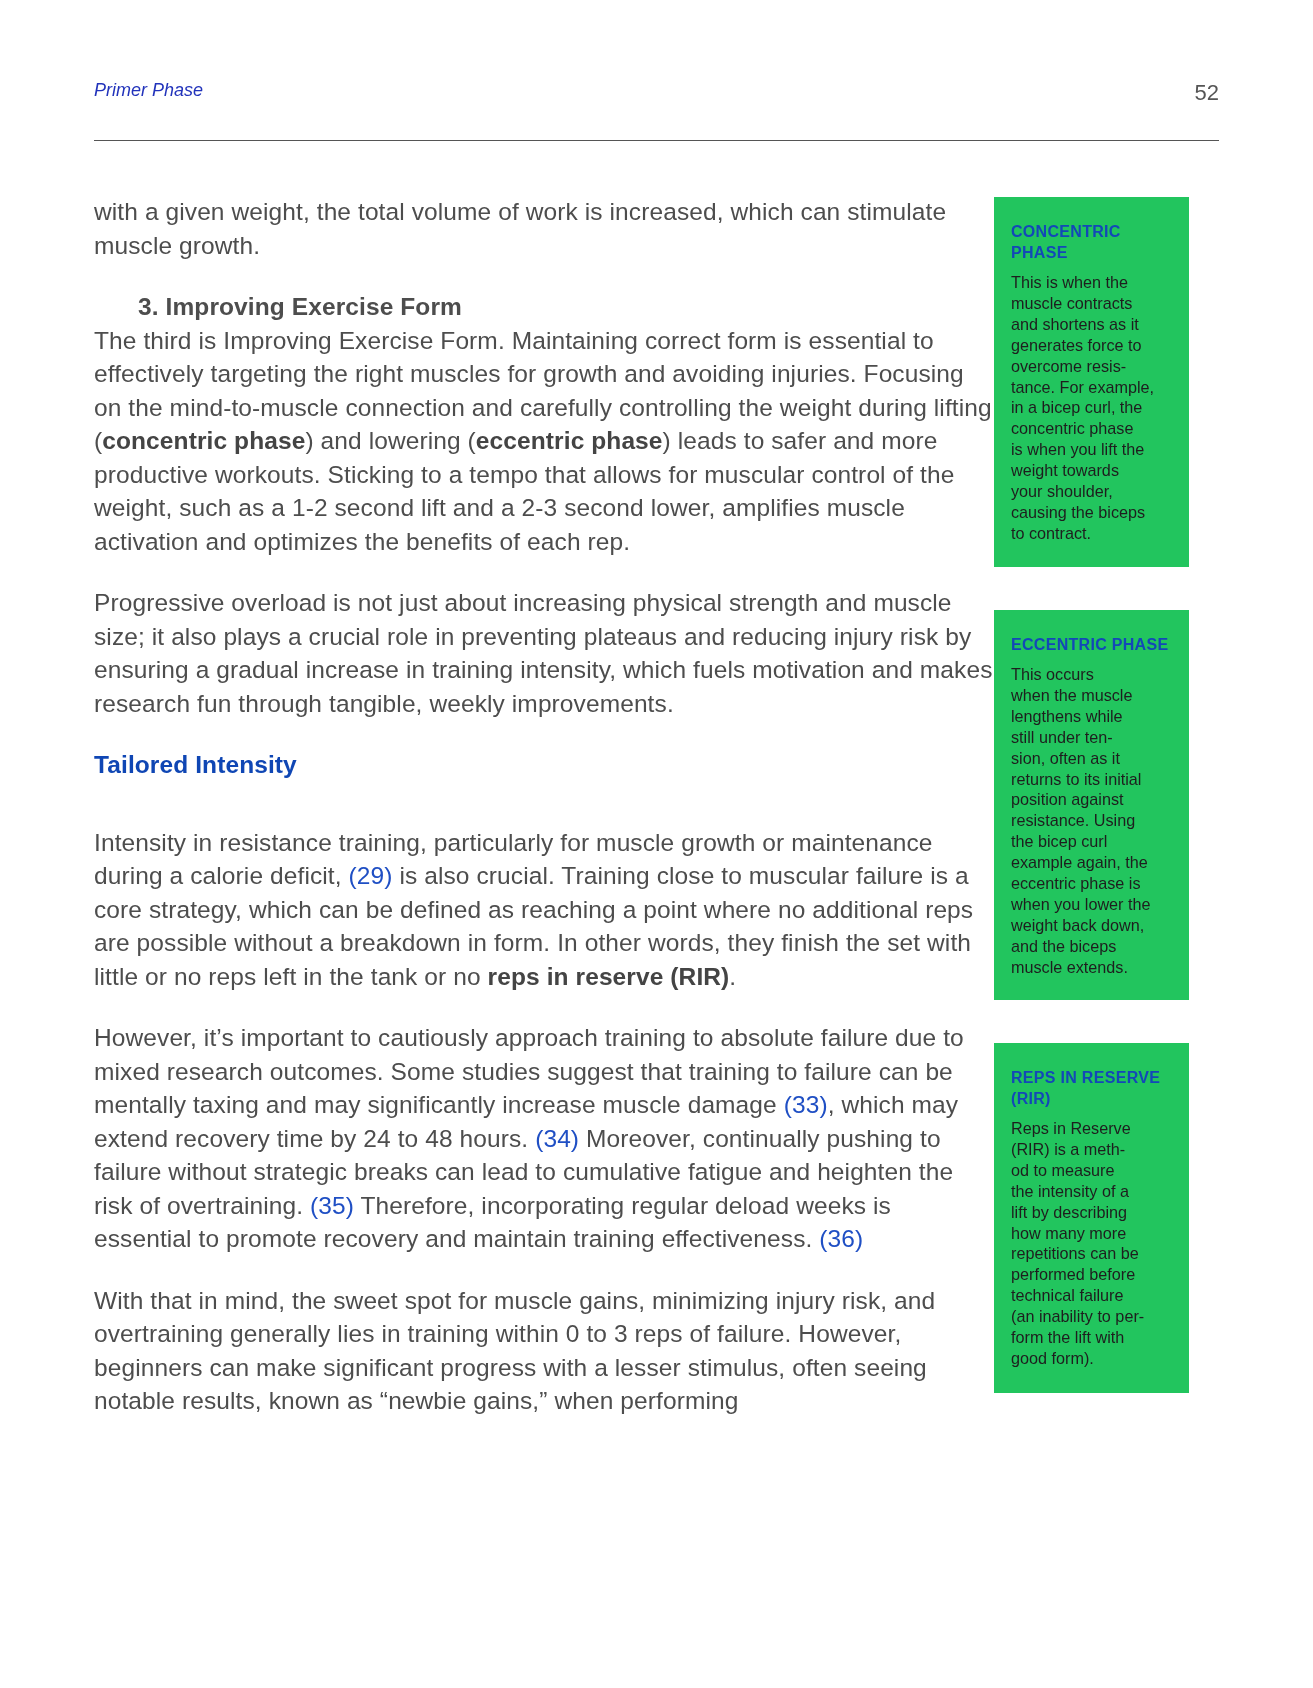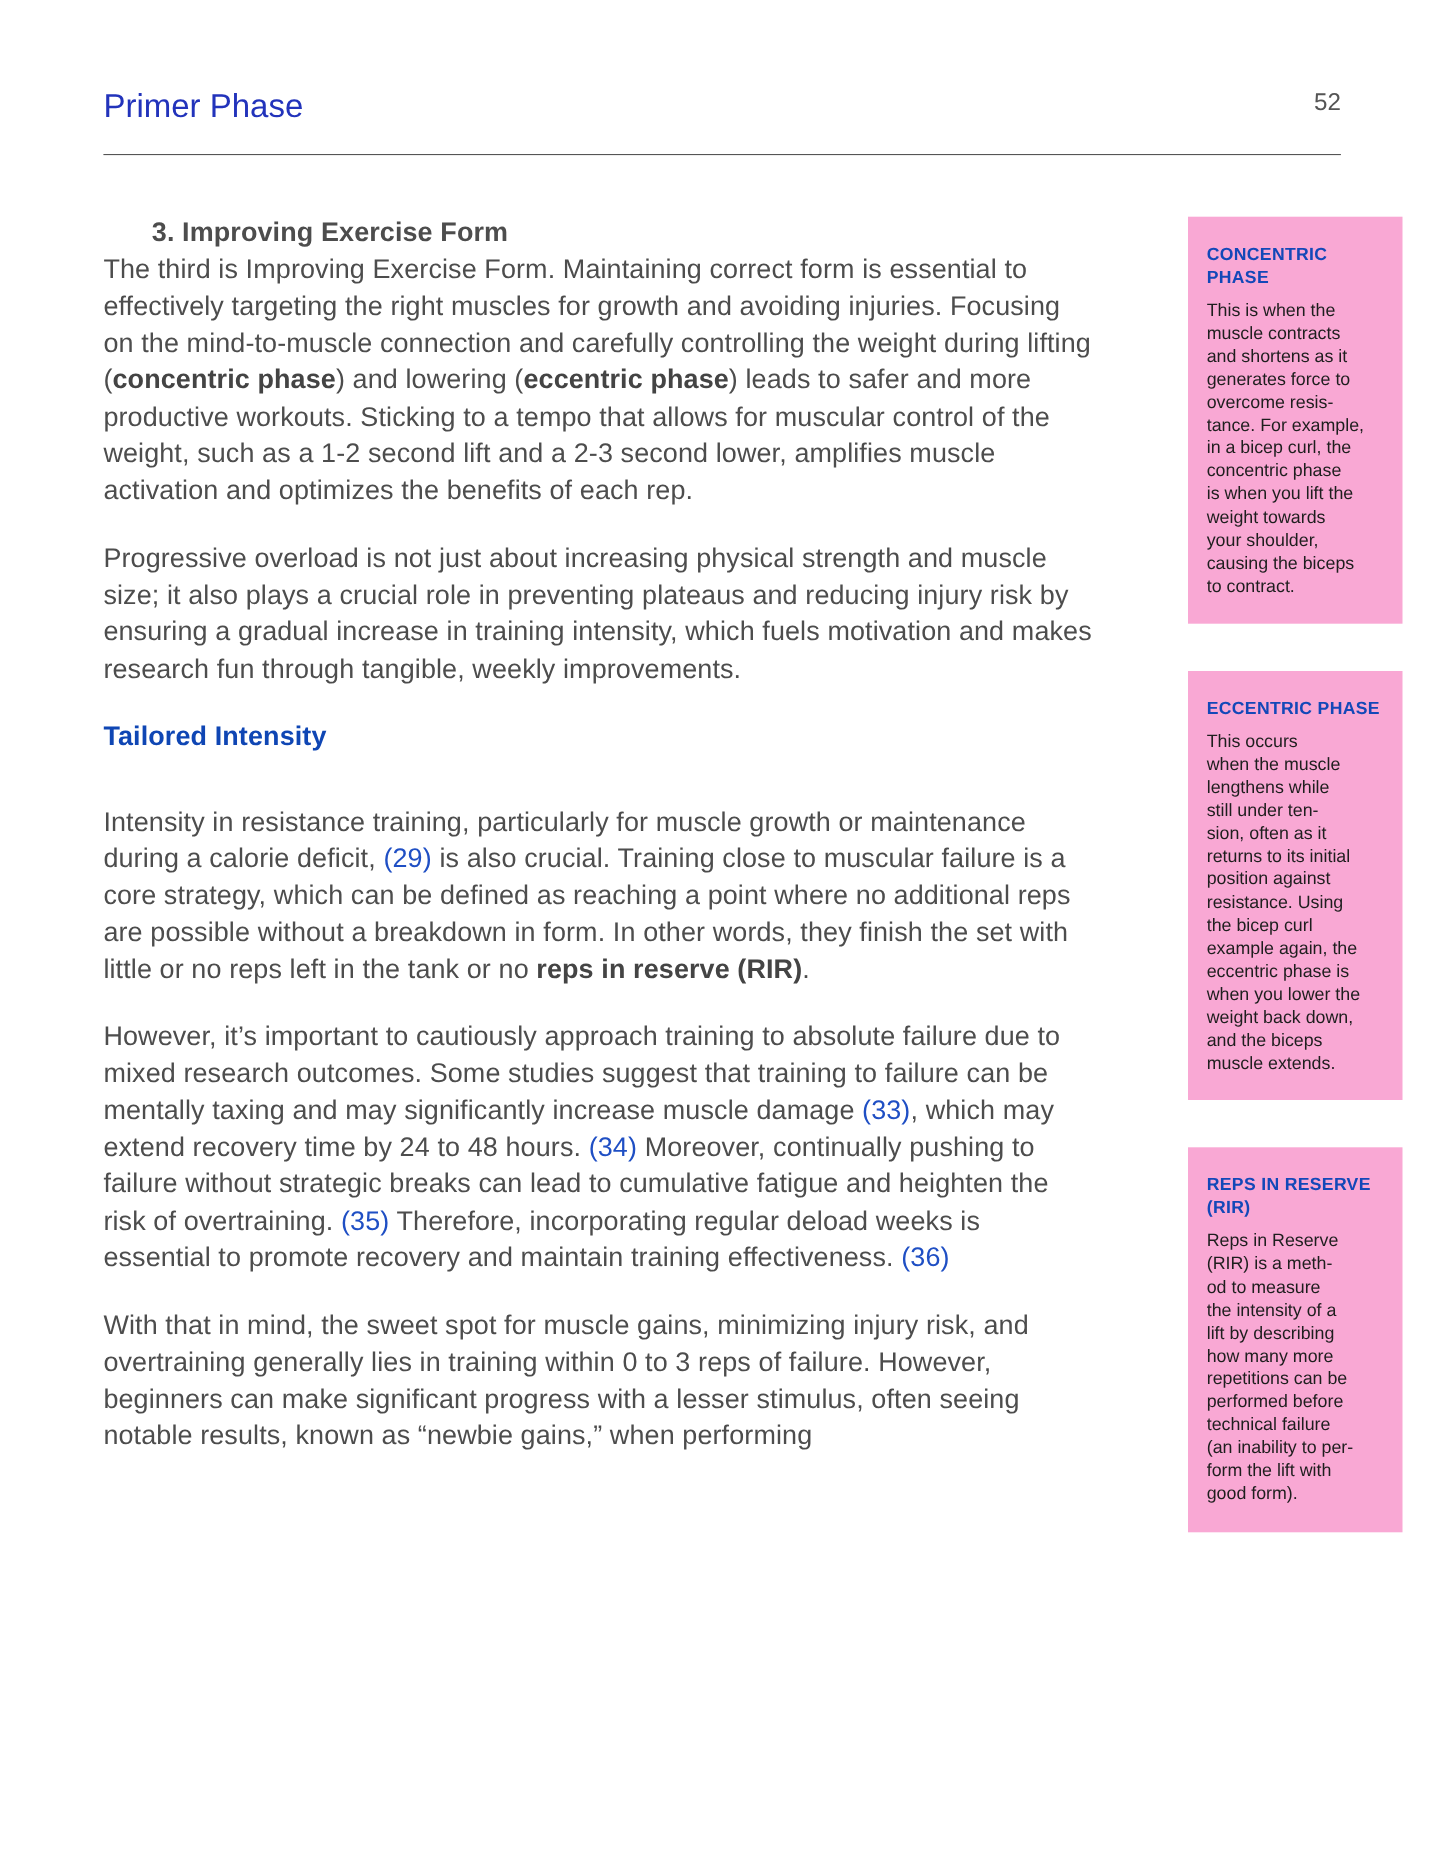--- a/index.html
+++ b/index.html
@@ -1,43 +1,44 @@
 <!DOCTYPE html>
 <html><head>
 <meta charset="utf-8">
 <style>
   html, body { margin: 0; padding: 0; background: #ffffff; }
   body { width: 1313px; height: 1688px; position: relative; overflow: hidden;
          font-family: "Liberation Sans", "DejaVu Sans", sans-serif; }
-  .running-head { position: absolute; left: 94px; top: 80px; font-size: 30px; color: #2233bb; }
+  .running-head { position: absolute; left: 94px; top: 80px; font-size: 18px; color: #2233bb; font-style: italic; }
   .page-num { position: absolute; right: 94px; top: 80px; font-size: 22px; color: #555; }
   .rule { position: absolute; left: 94px; right: 94px; top: 140px; height: 0; border-top: 1.5px solid #555; }
   .main { position: absolute; left: 94px; top: 195px; width: 900px; color: #4d4d4d;
           font-size: 24.5px; line-height: 33.5px; letter-spacing: 0.1px; }
   .main p { margin: 0 0 28px 0; }
   .main .h3 { font-weight: bold; display: block; margin-left: 44px; }
   .main b { font-weight: bold; color: #444; }
   .main .section-title { color: #0f46b4; font-weight: bold; font-size: 24.5px; margin: 4px 0 44px 0; }
   .cite { color: #1f4fc4; }
-  .side { position: absolute; left: 1080px; width: 195px; background: #f9a8d4;
+  .side { position: absolute; left: 994px; width: 195px; background: #22c55e;
           box-sizing: border-box; padding: 24px 14px 24px 17px; }
   .side .st { color: #1348b8; font-weight: bold; font-size: 16px; line-height: 21px; letter-spacing: 0.3px; margin-bottom: 9px; }
   .side .sb { color: #1e1e1e; font-size: 16.2px; line-height: 20.9px; white-space: pre-line; }
   #box1 { top: 197px; height: 370px; }
   #box2 { top: 610px; height: 390px; }
   #box3 { top: 1043px; height: 350px; }
 </style>
 </head>
 <body>
 
 <div class="running-head">Primer Phase</div>
 <div class="page-num">52</div>
 <div class="rule"></div>
 
 <div class="main">
+  <p>with a given weight, the total volume of work is increased, which can stimulate muscle growth.</p>
   <p>
     <span class="h3">3. Improving Exercise Form</span><span>The third is Improving Exercise Form. Maintaining correct form is essential to effectively targeting the right muscles for growth and avoiding injuries. Focusing on the mind-to-muscle connection and carefully controlling the weight during lifting (</span><b>concentric phase</b><span>) and lowering (</span><b>eccentric phase</b><span>) leads to safer and more productive workouts. Sticking to a tempo that allows for muscular control of the weight, such as a 1-2 second lift and a 2-3 second lower, amplifies muscle activation and optimizes the benefits of each rep.</span>
   </p>
   <p>Progressive overload is not just about increasing physical strength and muscle size; it also plays a crucial role in preventing plateaus and reducing injury risk by ensuring a gradual increase in training intensity, which fuels motivation and makes research fun through tangible, weekly improvements.</p>
   <div class="section-title">Tailored Intensity</div>
   <p><span>Intensity in resistance training, particularly for muscle growth or maintenance during a calorie deficit, </span><span class="cite">(29)</span><span> is also crucial. Training close to muscular failure is a core strategy, which can be defined as reaching a point where no additional reps are possible without a breakdown in form. In other words, they finish the set with little or no reps left in the tank or no </span><b>reps in reserve (RIR)</b><span>.</span></p>
   <p><span>However, it’s important to cautiously approach training to absolute failure due to mixed research outcomes. Some studies suggest that training to failure can be mentally taxing and may significantly increase muscle damage </span><span class="cite">(33)</span><span>, which may extend recovery time by 24 to 48 hours. </span><span class="cite">(34)</span><span> Moreover, continually pushing to failure without strategic breaks can lead to cumulative fatigue and heighten the risk of overtraining. </span><span class="cite">(35)</span><span> Therefore, incorporating regular deload weeks is essential to promote recovery and maintain training effectiveness. </span><span class="cite">(36)</span></p>
   <p>With that in mind, the sweet spot for muscle gains, minimizing injury risk, and overtraining generally lies in training within 0 to 3 reps of failure. However, beginners can make significant progress with a lesser stimulus, often seeing notable results, known as “newbie gains,” when performing</p>
 </div>
 

